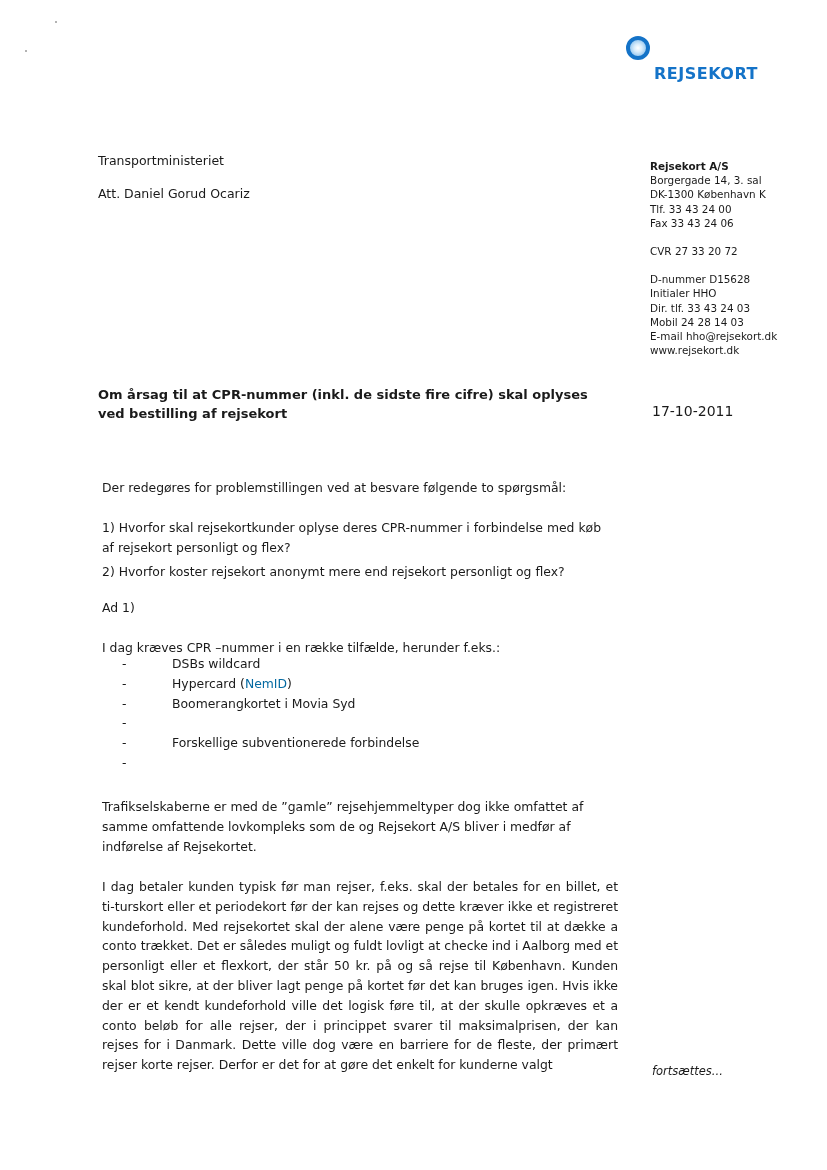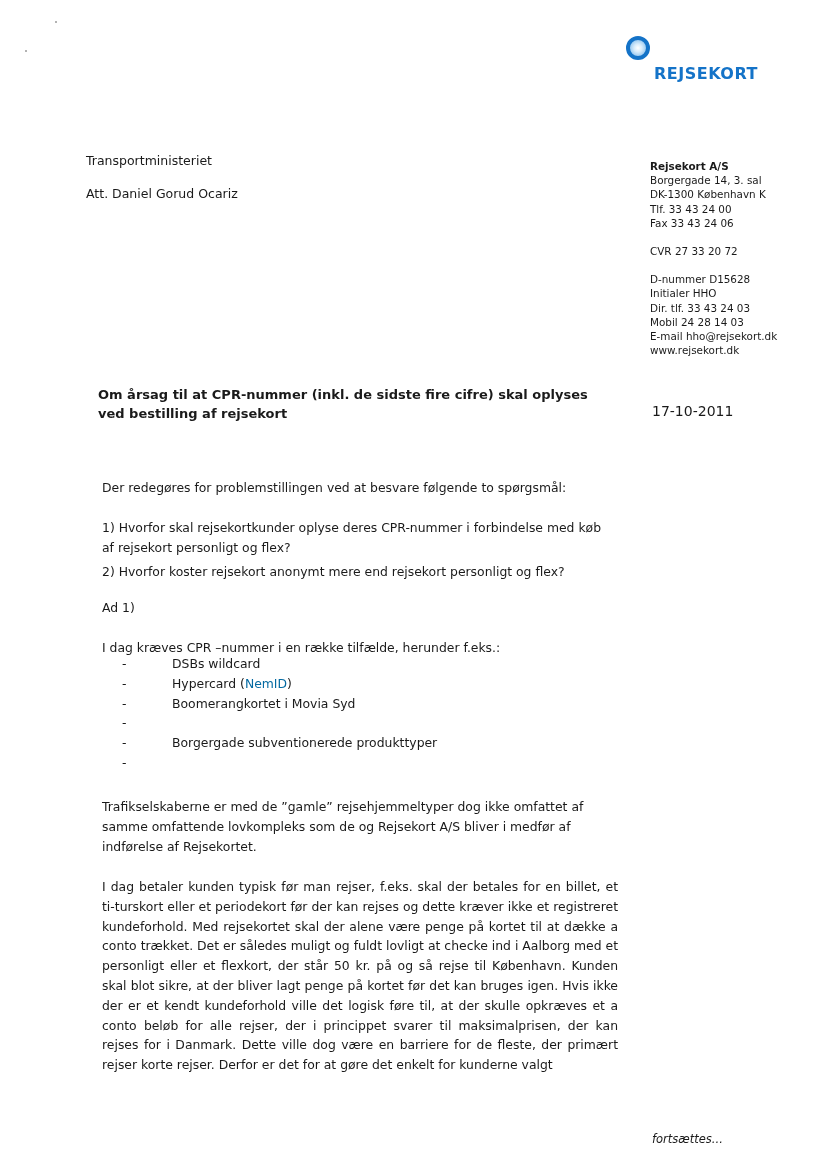--- a/index.html
+++ b/index.html
@@ -14,21 +14,21 @@
     position: absolute; left: 626px; top: 36px; width: 24px; height: 24px;
     border-radius: 50%; border: 4px solid #1473c8; box-sizing: border-box;
     background: radial-gradient(circle at 50% 50%, #ffffff 0%, #d8ecfb 35%, #8fc3ee 80%);
   }
   .logo-text {
     position: absolute; left: 654px; top: 64px; font-size: 16px; font-weight: bold;
     color: #1473c8; letter-spacing: 0.5px; font-family: "DejaVu Sans", sans-serif;
   }
 
   
-  .recipient { position: absolute; left: 86px; top: 153px; font-size: 12.5px; }
+  .recipient { position: absolute; left: 98px; top: 153px; font-size: 12.5px; }
   .recipient div { height: 33px; }
 
   
   .sender { position: absolute; left: 650px; top: 159px; font-size: 10.4px; line-height: 14.2px; }
   .sender .bold { font-weight: bold; }
   .sender .gap { height: 14px; }
 
   
   .subject {
     position: absolute; left: 98px; top: 385px; width: 520px; font-size: 13px;
@@ -38,21 +38,21 @@
     position: absolute; left: 652px; top: 403px; font-size: 14px; font-weight: normal;
   }
 
   
   .body-text { position: absolute; left: 98px; width: 530px; font-size: 12.4px; line-height: 19.8px; }
   .body-text p { margin: 4px; }
   .bullets { position: absolute; left: 122px; top: 654px; font-size: 12.4px; line-height: 19.8px; }
   .bullet-row { display: flex; }
   .bullet-dash { width: 50px; }
   .nemid { color: #0369a1; }
-  .continues { position: absolute; left: 652px; top: 1132px; font-size: 11.5px; font-style: italic; }
+  .continues { position: absolute; left: 652px; top: 1064px; font-size: 11.5px; font-style: italic; }
 </style>
 </head>
 <body>
 
 <span class="speck" style="left:55px;top:21px;"></span>
 <span class="speck" style="left:25px;top:50px;"></span>
 
 <div>
   <div class="logo-ring"></div>
   <div class="logo-text">REJSEKORT</div>
@@ -108,21 +108,21 @@
   </div>
   <div class="bullet-row">
     <span class="bullet-dash">-</span>
     <span>Boomerangkortet i Movia Syd</span>
   </div>
   <div class="bullet-row">
     <span class="bullet-dash">-</span>
   </div>
   <div class="bullet-row">
     <span class="bullet-dash">-</span>
-    <span>Borgergade subventionerede produkttyper</span>
+    <span>Forskellige subventionerede forbindelse</span>
   </div>
   <div class="bullet-row">
     <span class="bullet-dash">-</span>
   </div>
 </div>
 
 <div class="body-text" style="top:793px; width:522px;">
   <p>Trafikselskaberne er med de ”gamle” rejsehjemmeltyper dog ikke omfattet af samme omfattende lovkompleks som de og Rejsekort A/S bliver i medfør af indførelse af Rejsekortet.</p>
 </div>
 <div class="body-text" style="top:873px; width:524px; text-align: justify;">

